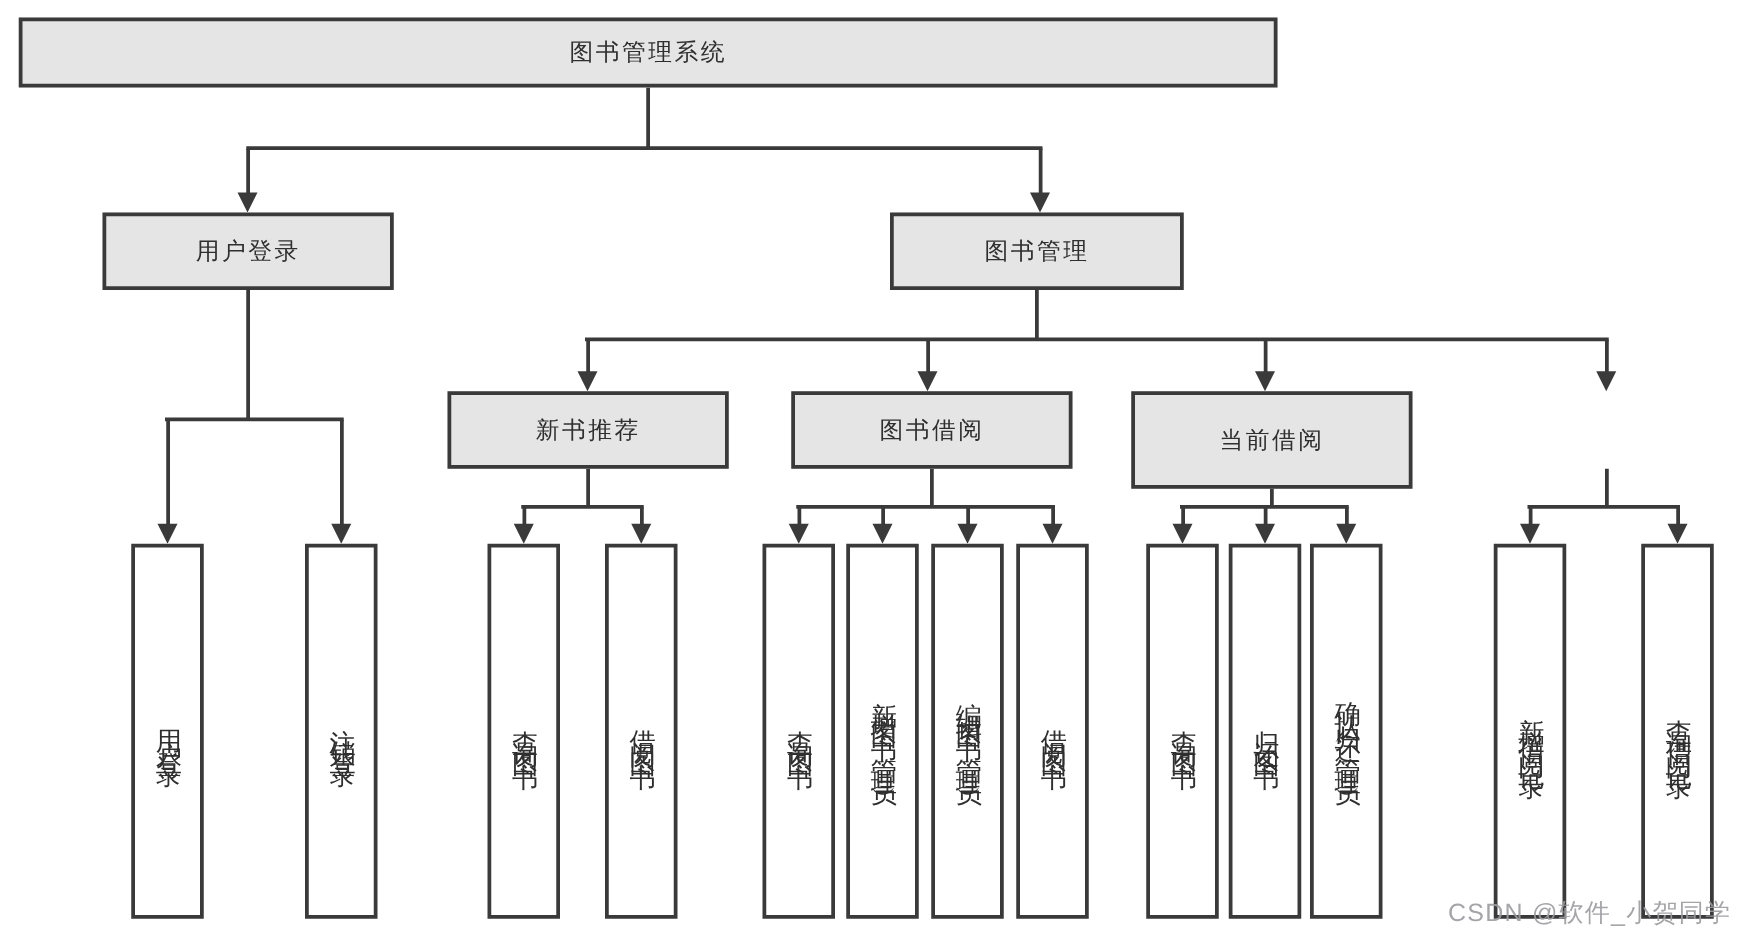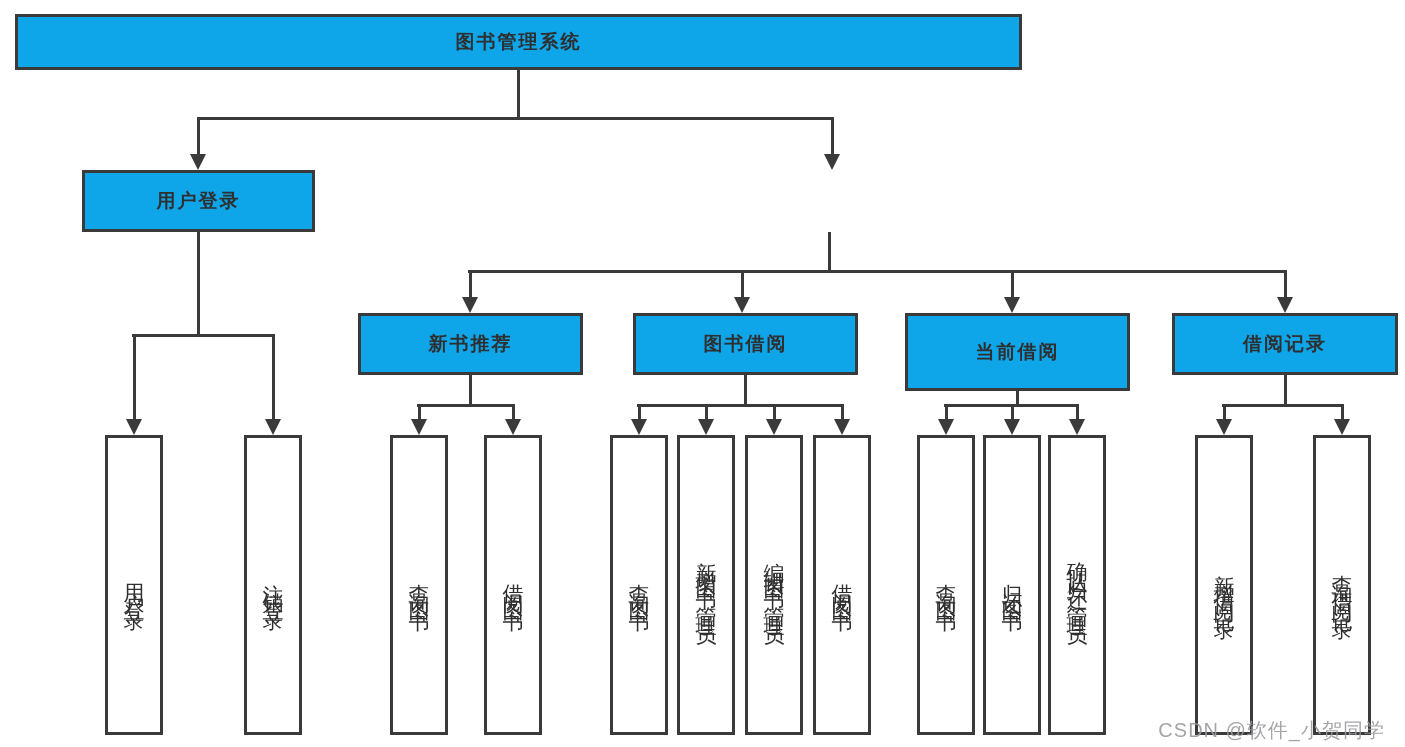--- a/index.html
+++ b/index.html
@@ -14,25 +14,24 @@
   .canvas{
     position:relative;
     width:1405px;height:747px;
     background:var(--background);
     overflow:hidden;
   }
   
   .hbox{
     position:absolute;
     border:3px solid var(--line);
-    background:#0ea5e9;
+    background:#e5e5e5;
     display:flex;align-items:center;justify-content:center;
     font-size:19px;letter-spacing:2px;color:var(--text);
     z-index:2;
-    font-weight:bold;
   }
   
   .vbox{
     position:absolute;
     width:58px;height:300px;top:435px;
     border:3px solid var(--line);
     background:#fff;
     display:flex;align-items:center;justify-content:center;
     writing-mode:vertical-lr;
     font-size:21px;letter-spacing:9px;color:var(--text);
@@ -71,20 +70,21 @@
   <div class="drop" style="left:190px;top:119px;height:51px">
       <div class="vl"></div>
       <div class="tri"></div>
     </div>
   <div class="drop" style="left:824px;top:119px;height:51px">
       <div class="vl"></div>
       <div class="tri"></div>
     </div>
 
   <div class="hbox" style="left:82px;top:170px;width:233px;height:62px">用户登录</div>
+  <div class="hbox" style="left:712px;top:170px;width:235px;height:62px">图书管理</div>
 
   <div class="line v" style="left:197px;top:232px;height:104px"></div>
   <div class="line h" style="left:132px;top:334px;width:143px"></div>
   <div class="drop" style="left:126px;top:336px;height:99px">
       <div class="vl"></div>
       <div class="tri"></div>
     </div>
   <div class="drop" style="left:265px;top:336px;height:99px">
       <div class="vl"></div>
       <div class="tri"></div>
@@ -105,21 +105,20 @@
       <div class="tri"></div>
     </div>
   <div class="drop" style="left:1277px;top:272px;height:41px">
       <div class="vl"></div>
       <div class="tri"></div>
     </div>
 
   <div class="hbox" style="left:358px;top:313px;width:225px;height:62px">新书推荐</div>
   <div class="hbox" style="left:633px;top:313px;width:225px;height:62px">图书借阅</div>
   <div class="hbox" style="left:905px;top:313px;width:225px;height:78px">当前借阅</div>
-  <div class="hbox" style="left:1172px;top:313px;width:226px;height:62px">借阅记录</div>
 
   <div class="line v" style="left:469px;top:375px;height:31px"></div>
   <div class="line h" style="left:417px;top:404px;width:98px"></div>
   <div class="drop" style="left:411px;top:406px;height:29px">
       <div class="vl"></div>
       <div class="tri"></div>
     </div>
   <div class="drop" style="left:505px;top:406px;height:29px">
       <div class="vl"></div>
       <div class="tri"></div>

